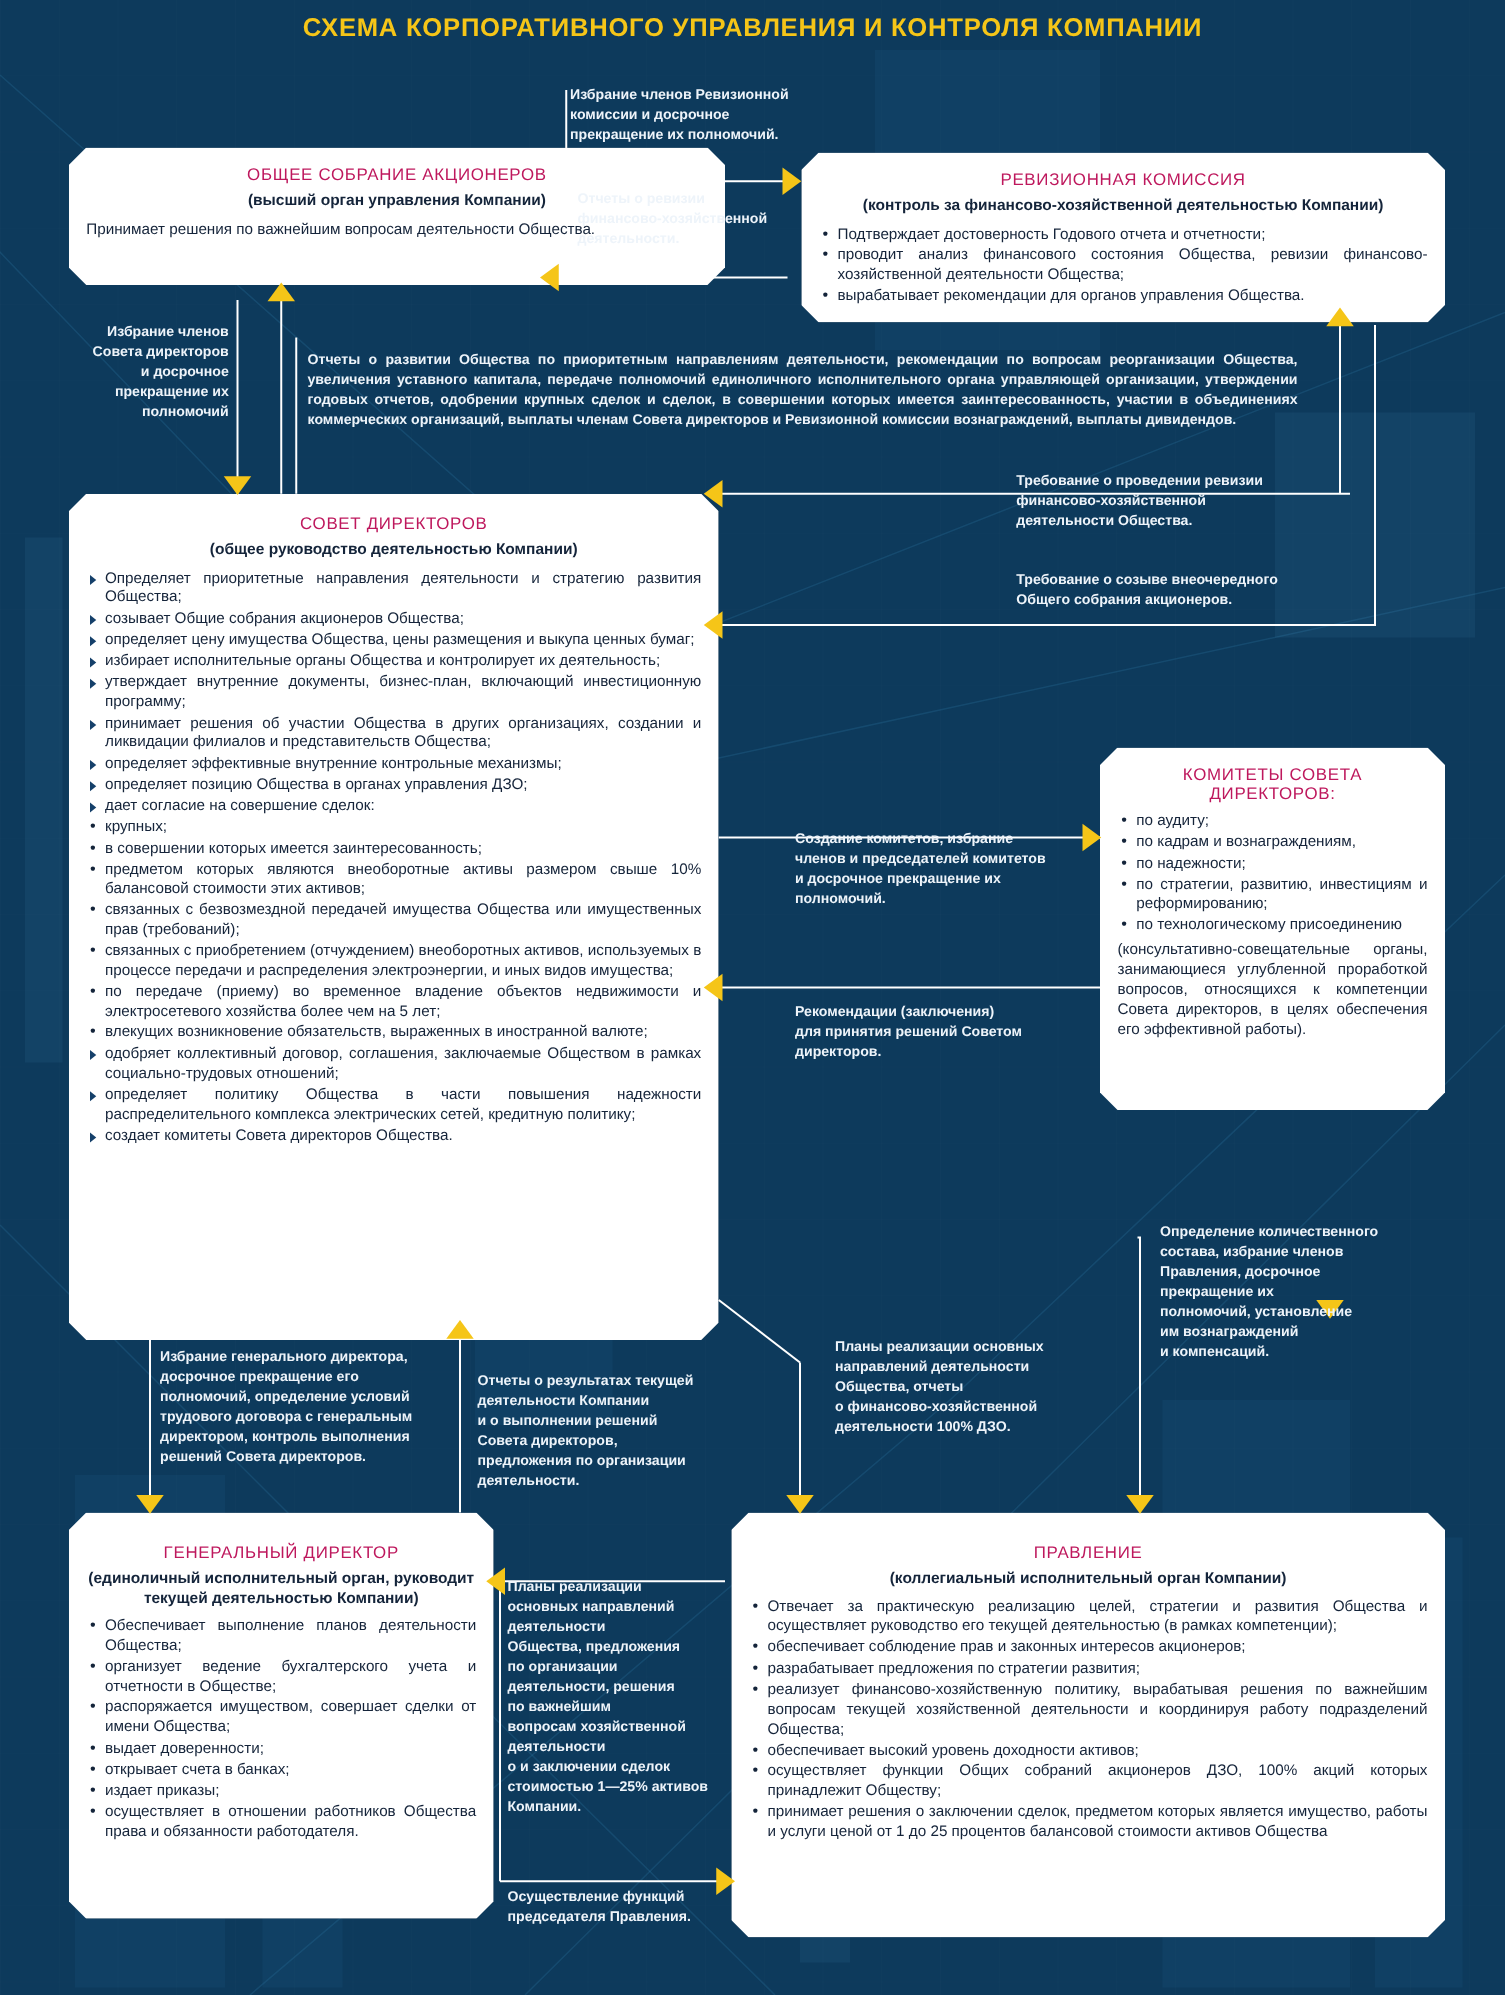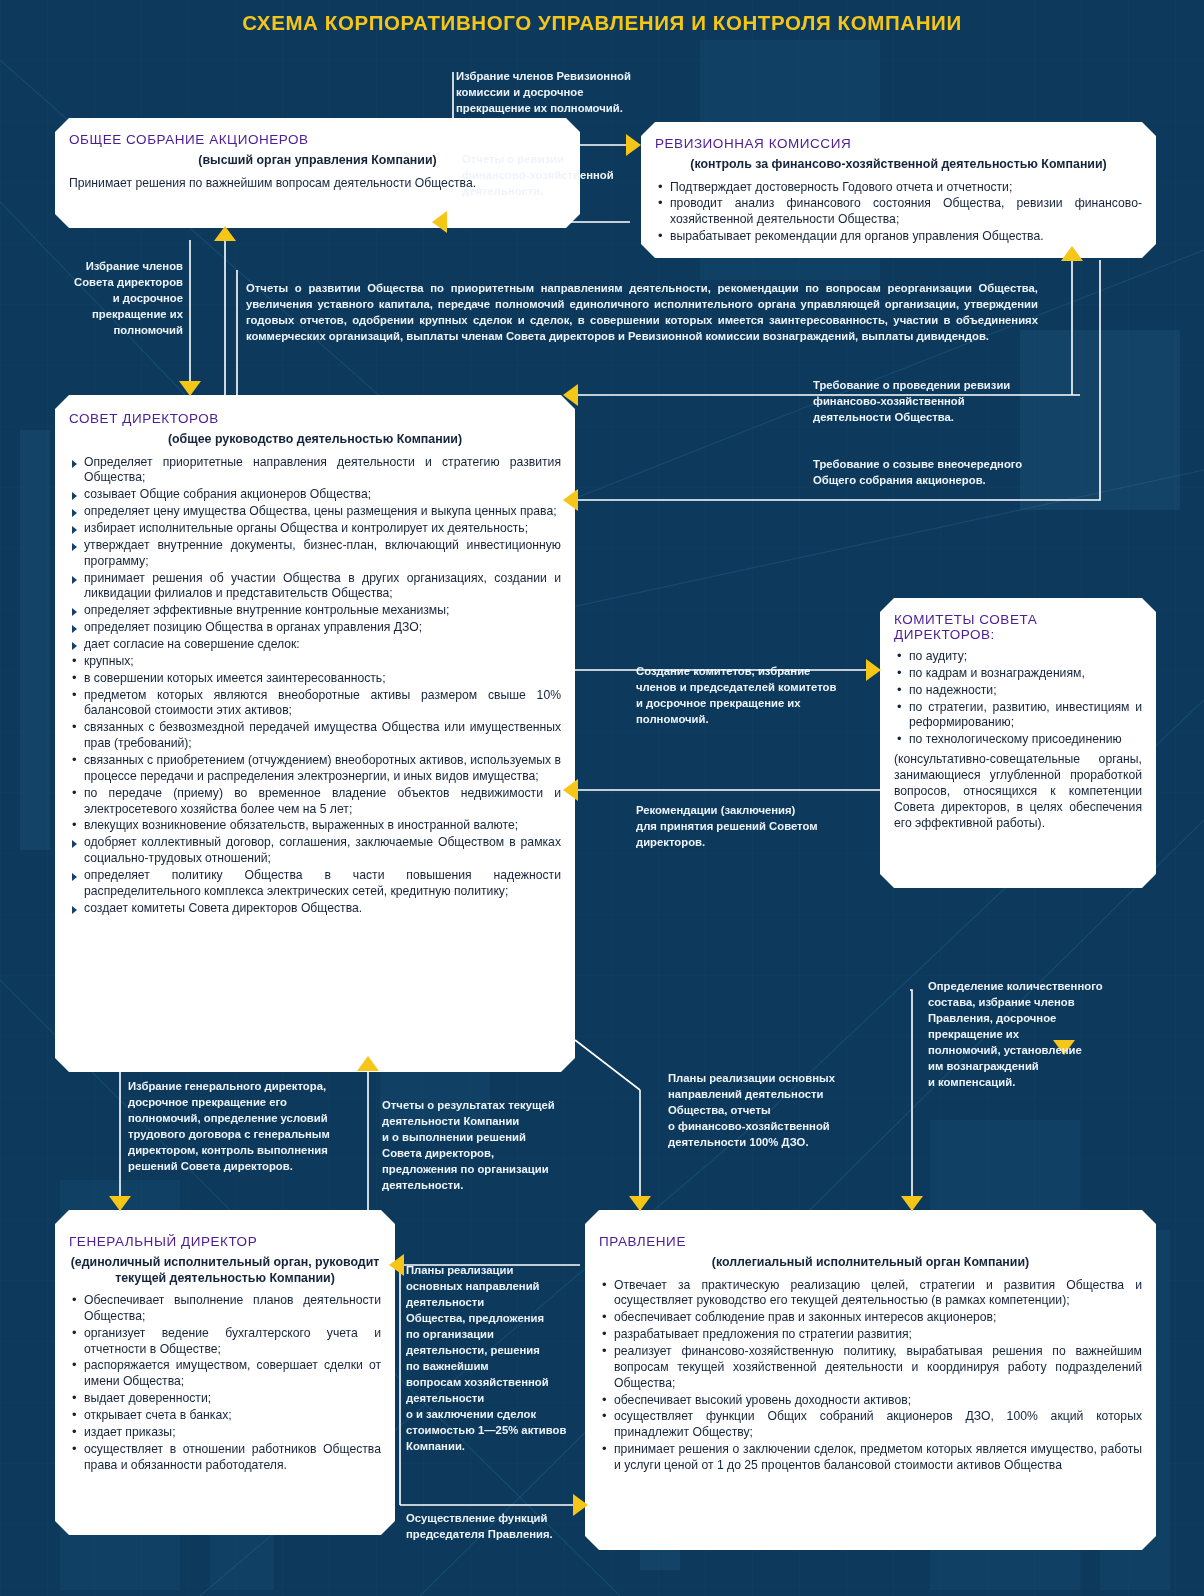--- a/index.html
+++ b/index.html
@@ -37,21 +37,21 @@
   }
   
   .card {
     position:absolute; background:#ffffff; color:#15243a; z-index:4;
     border-radius:3px; padding:10px 14px 12px 14px;
     box-shadow:0 1px 4px rgba(0,0,0,.35);
     clip-path: polygon(14px 0, calc(100% - 14px) 0, 100% 14px, 100% calc(100% - 14px),
                        calc(100% - 14px) 100%, 14px 100%, 0 calc(100% - 14px), 0 14px);
   }
   .card .hdr {
-    text-align:left; color:#4c1d95; font-size:13.5px; letter-spacing:.55px;
+    text-align:center; color:#be185d; font-size:13.5px; letter-spacing:.55px;
     font-weight:normal; margin:4px 0 6px 0; text-transform:uppercase;
   }
   .card .sub {
     text-align:center; color:#14243a; font-weight:bold; font-size:12.4px;
     margin-bottom:7px; line-height:1.25;
   }
   .card p.body { margin:0; font-size:12.2px; line-height:1.3; text-align:justify; }
   .card ul { margin:0; padding:0; list-style:none; }
   .card ul li {
     position:relative; padding-left:15px; font-size:12.2px; line-height:1.3;
@@ -257,21 +257,21 @@
       <li>вырабатывает рекомендации для органов управления Общества.</li>
     </ul>
 </div>
 
 <div class="card" style="left:55px; top:395px; width:520px; height:677px; padding-top:12px;">
   <div class="hdr">СОВЕТ ДИРЕКТОРОВ</div>
   <div class="sub">(общее руководство деятельностью Компании)</div>
   <ul class="tri">
       <li>Определяет приоритетные направления деятельности и стратегию развития Общества;</li>
       <li>созывает Общие собрания акционеров Общества;</li>
-      <li>определяет цену имущества Общества, цены размещения и выкупа ценных права;</li>
+      <li>определяет цену имущества Общества, цены размещения и выкупа ценных бумаг;</li>
       <li>избирает исполнительные органы Общества и контролирует их деятельность;</li>
       <li>утверждает внутренние документы, бизнес-план, включающий инвестиционную программу;</li>
       <li>принимает решения об участии Общества в других организациях, создании и ликвидации филиалов и представительств Общества;</li>
       <li>определяет эффективные внутренние контрольные механизмы;</li>
       <li>определяет позицию Общества в органах управления ДЗО;</li>
       <li>дает согласие на совершение сделок:</li>
     </ul>
   <ul>
       <li>крупных;</li>
       <li>в совершении которых имеется заинтересованность;</li>

